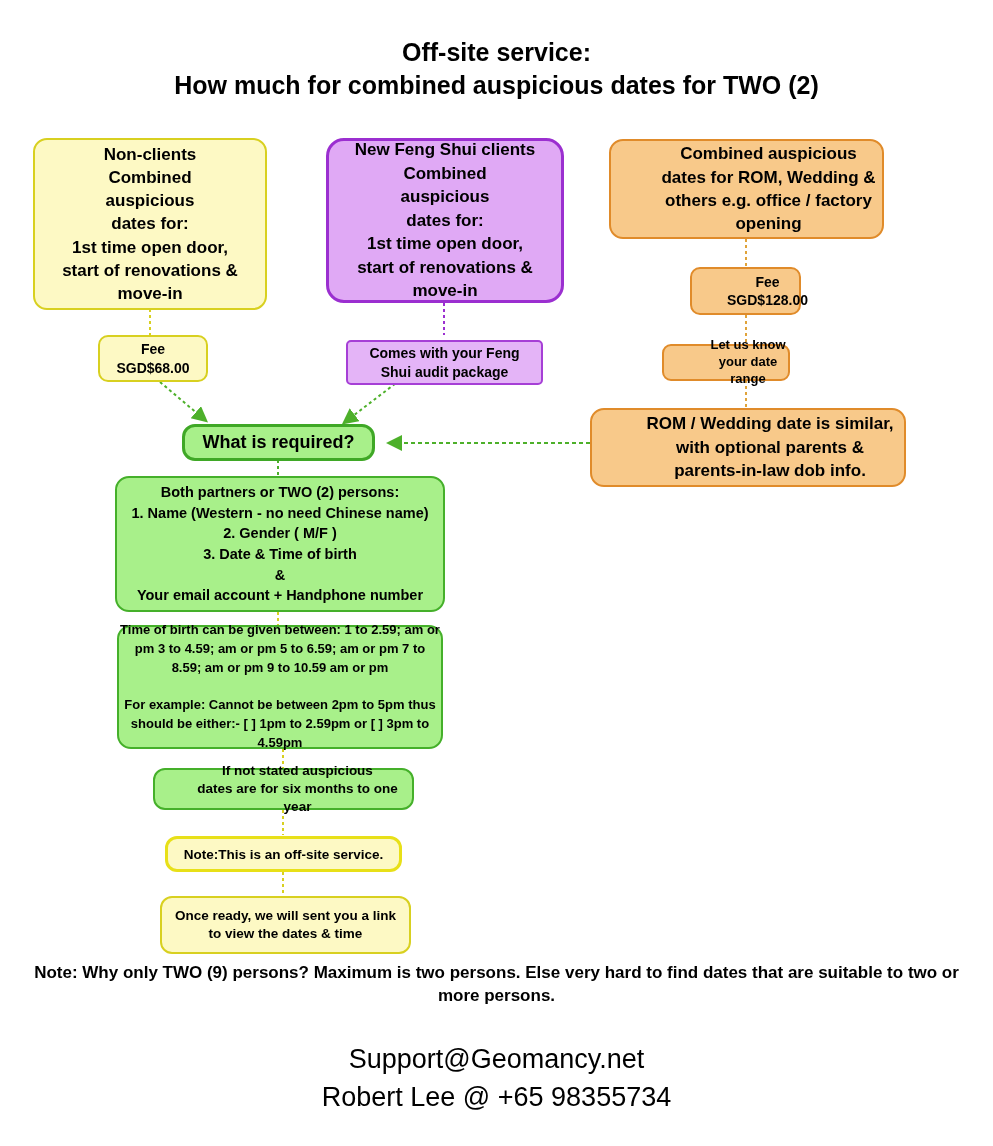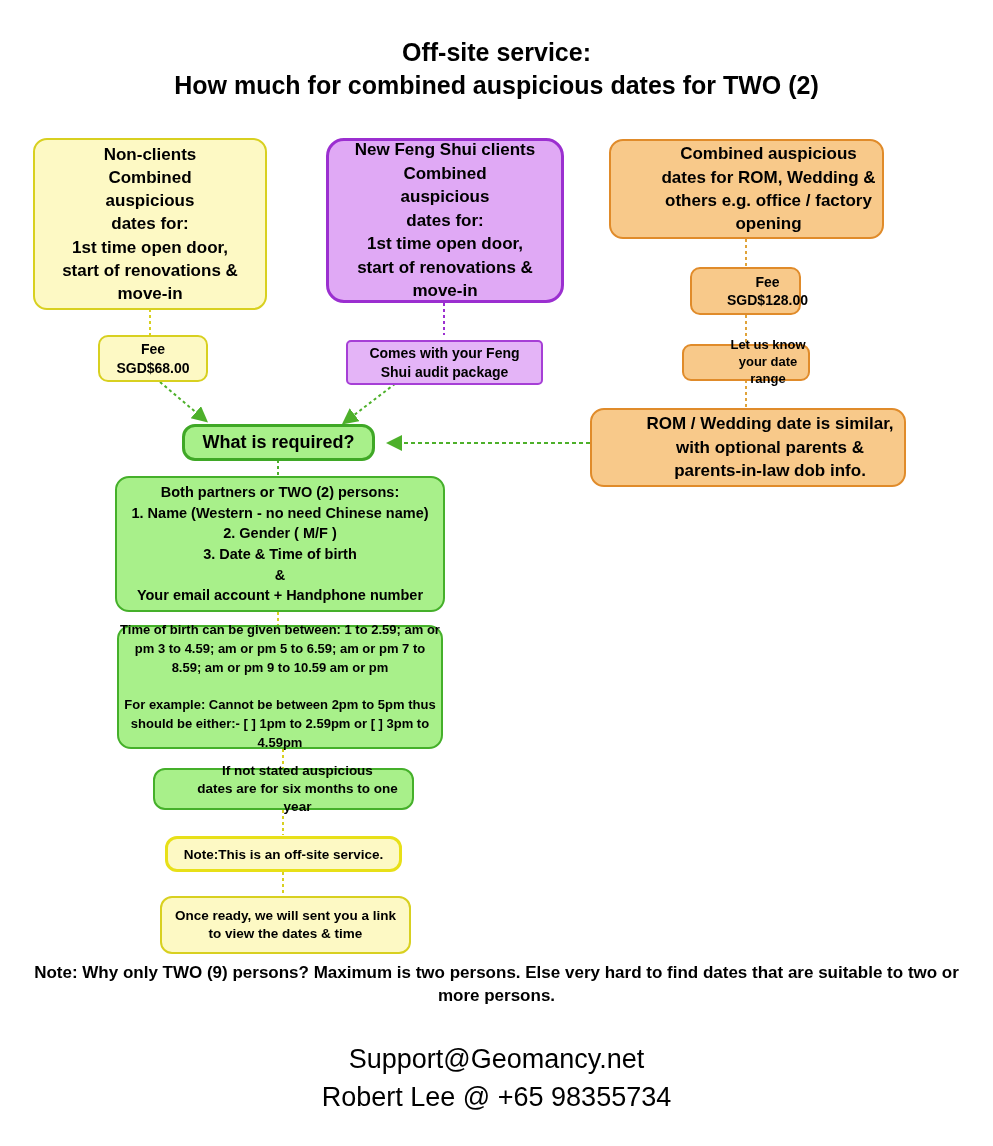--- a/index.html
+++ b/index.html
@@ -130,21 +130,21 @@
 dates for ROM, Wedding &amp;
 others e.g. office / factory
 opening</span>
   </div>
 
   <div class="node orange" style="left:690px;top:267px;width:111px;height:48px;font-size:14px;line-height:1.3;white-space:pre-line;border-radius:10px;">
     <span>Fee
 SGD$128.00</span>
   </div>
 
-  <div class="node orange" style="left:682px;top:344px;width:128px;height:37px;font-size:13px;line-height:1.3;white-space:pre-line;border-radius:9px;">
+  <div class="node orange" style="left:662px;top:344px;width:128px;height:37px;font-size:13px;line-height:1.3;white-space:pre-line;border-radius:9px;">
     <span>Let us know
 your date range</span>
   </div>
 
   <div class="node orange" style="left:590px;top:408px;width:316px;height:79px;font-size:17px;line-height:1.4;white-space:pre-line;">
     <span>ROM / Wedding date is similar,
 with optional parents &amp;
 parents-in-law dob info.</span>
   </div>
 

